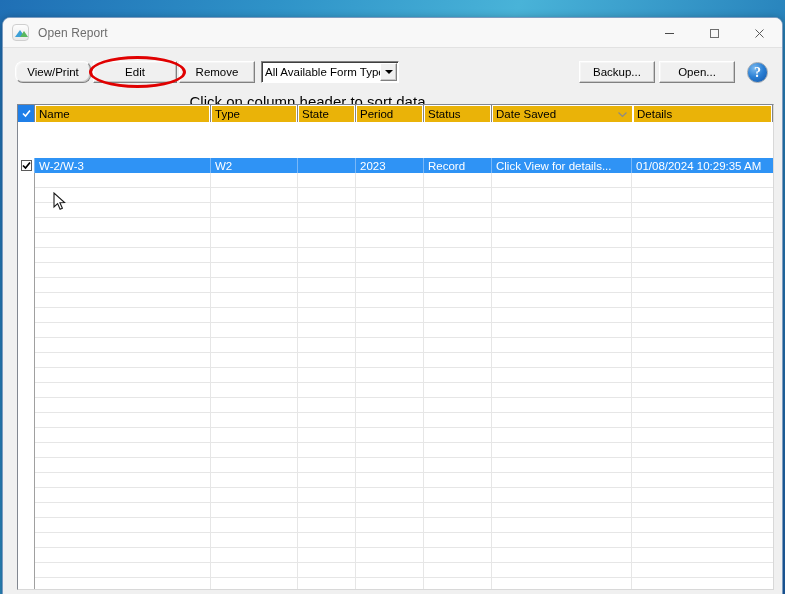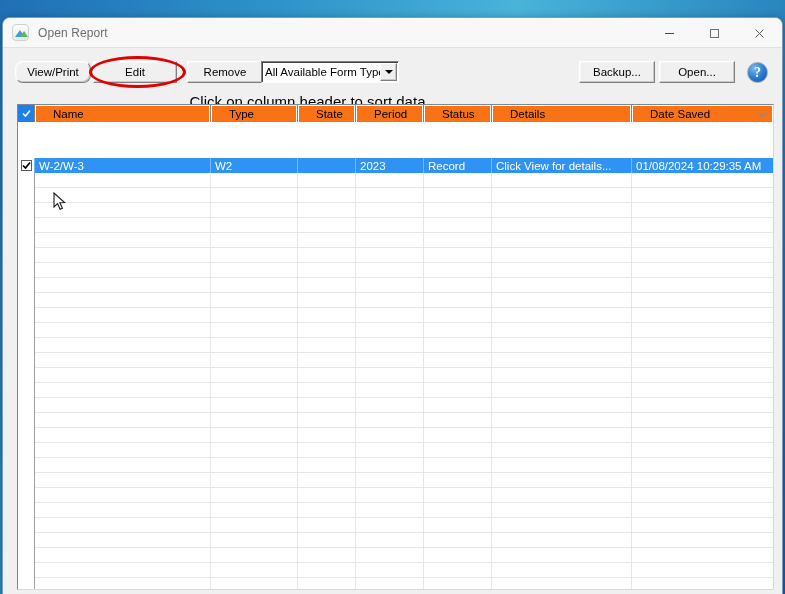--- a/index.html
+++ b/index.html
@@ -97,21 +97,21 @@
     border-color: #ffffff #808080 #808080 #ffffff;
     box-shadow: inset -1px -1px 0 #c8c8c8, inset 1px 1px 0 #f6f6f6;
     font-family: "Liberation Sans", sans-serif;
     font-size: 11.5px;
     color: #000;
     display: flex; align-items: center; justify-content: center;
     white-space: nowrap;
   }
   #btn-viewprint { left: 12px;  width: 76px; border-radius: 8px; }
   #btn-edit      { left: 90px;  width: 84px; }
-  #btn-remove    { left: 176px; width: 76px; margin-left: 8px; }
+  #btn-remove    { left: 176px; width: 76px; }
   #btn-backup    { left: 576px; width: 76px; }
   #btn-setup     { left: 656px; width: 76px; }
 
   
   #form-type-select {
     position: absolute;
     left: 258px; top: 0;
     width: 138px; height: 22px;
     background: #fff;
     border: 1px solid;
@@ -192,27 +192,27 @@
     overflow: hidden;
   }
   #grid-header {
     display: flex;
     height: 17px;
     background: #f0f0f0;
     border-bottom: 1px solid #9a9a9a;
   }
   .hcell {
     height: 17px;
-    background: #f97316;
+    background: #eab308;
     border-right: 1px solid #848484;
     box-shadow: inset -1px 0 0 #fff, inset 1px 1px 0 #fff;
     font-size: 11.5px;
     color: #000;
     display: flex; align-items: center;
-    padding-left: 18px;
+    padding-left: 4px;
     white-space: nowrap;
     overflow: hidden;
     position: relative;
     flex: none;
   }
   #hcell-check {
     width: 17px;
     background: #1f7fe8;
     padding-left: 0;
     justify-content: center;
@@ -339,29 +339,29 @@
       <div class="hcell" id="hcell-check">
         <svg width="11" height="11" viewBox="0 0 11 11">
             <polyline points="2,5.5 4.5,8 9,2.5" fill="none" stroke="#ffffff" stroke-width="1.6"></polyline>
           </svg>
       </div>
       <div class="hcell c-name">Name</div>
       <div class="hcell c-type">Type</div>
       <div class="hcell c-state">State</div>
       <div class="hcell c-period">Period</div>
       <div class="hcell c-status">Status</div>
-      <div class="hcell c-details">Details</div>
       <div class="hcell last">
         <span>Date Saved</span>
         <span id="sort-chevron">
           <svg width="9" height="6" viewBox="0 0 9 6">
               <polyline points="0.5,0.5 4.5,4.5 8.5,0.5" fill="none" stroke="#8a8a8a" stroke-width="1.2"></polyline>
             </svg>
         </span>
       </div>
+      <div class="hcell c-details">Details</div>
     </div>
 
     <div id="grid-body">
         <div class="row selected">
           <div class="cell cell-check">
             <div class="chk-box">
               <svg width="9" height="9" viewBox="0 0 9 9">
                 <polyline points="1,4.5 3.5,7 8,1.5" fill="none" stroke="#000" stroke-width="1.7"></polyline>
               </svg>
             </div>

